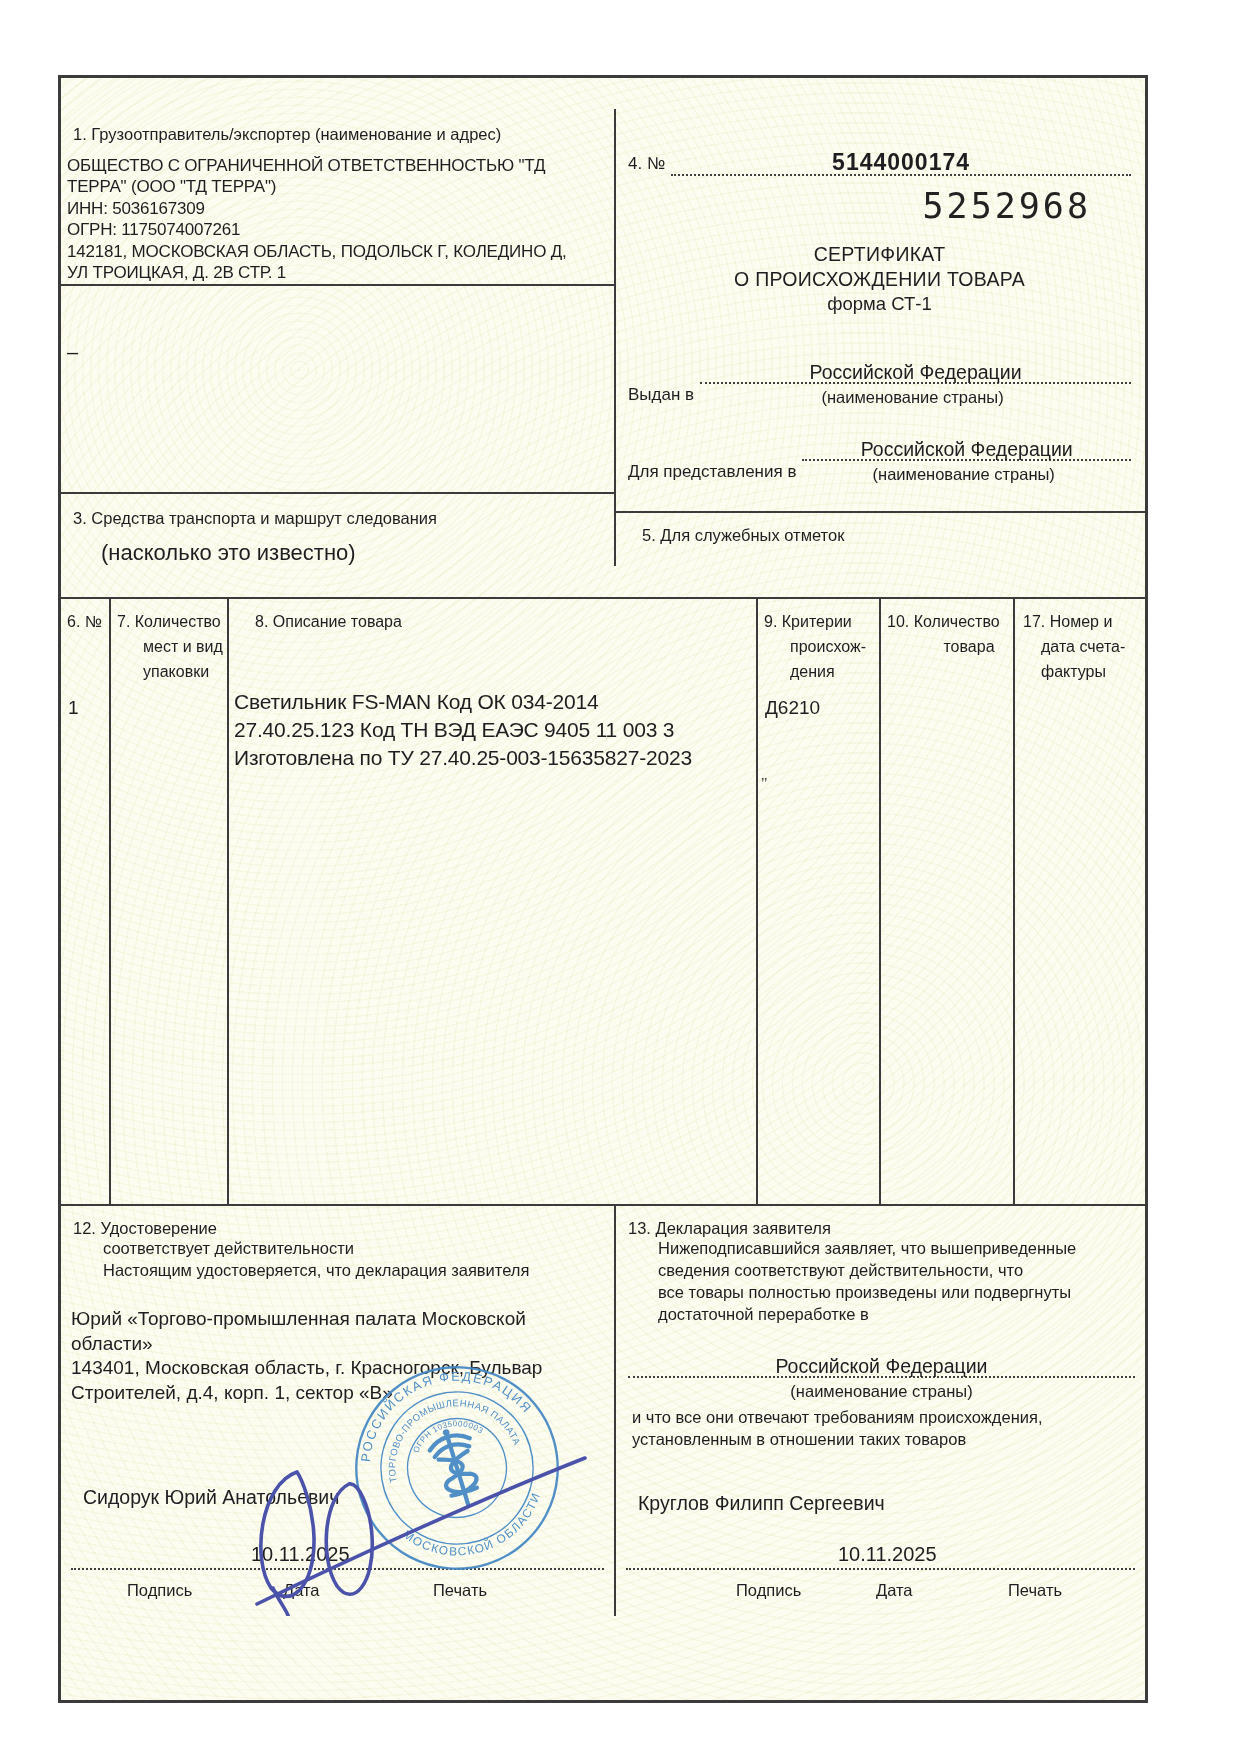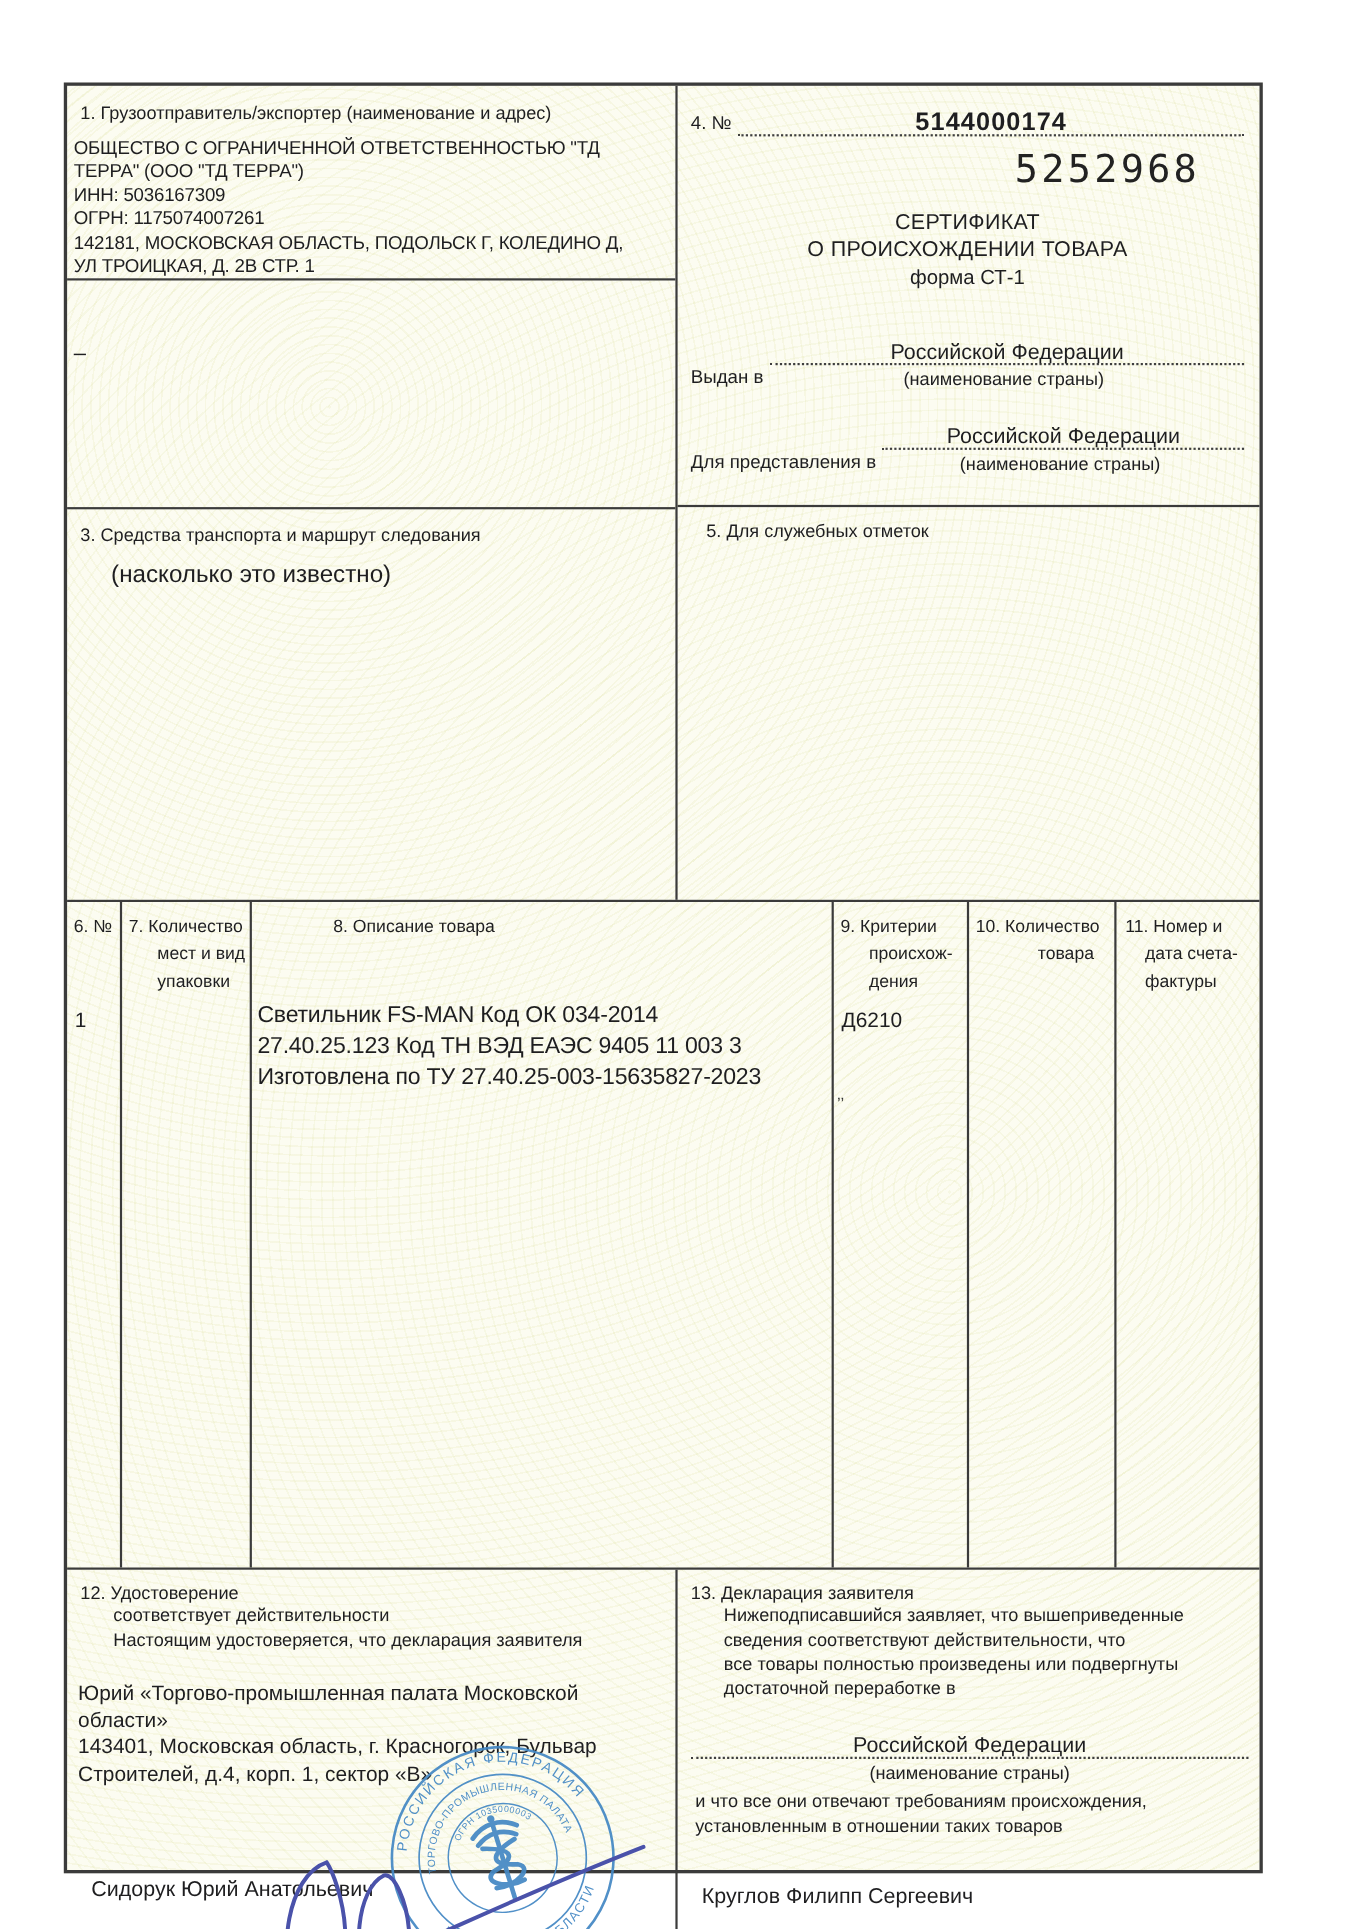--- a/index.html
+++ b/index.html
@@ -9,21 +9,21 @@
     -webkit-font-smoothing:antialiased;
   }
   .doc{
     position:absolute;left:58px;top:75px;width:1090px;height:1628px;
     border:3px solid #3b3b3b;box-sizing:border-box;
     background-color:#fcfcf1;
     background-image:
       repeating-radial-gradient(circle at 22% 18%, rgba(212,212,128,0.13) 0 1.5px, rgba(255,255,255,0) 1.5px 8px),
       repeating-radial-gradient(circle at 74% 62%, rgba(198,208,110,0.10) 0 1.5px, rgba(255,255,255,0) 1.5px 10px);
   }
-  .top{height:742px;display:flex;border-bottom:2px solid #3b3b3b;box-sizing:border-box;}
+  .top{height:521px;display:flex;border-bottom:2px solid #3b3b3b;box-sizing:border-box;align-items:center;}
   .left-col{width:555px;border-right:2px solid #3b3b3b;box-sizing:border-box;display:flex;flex-direction:column;}
   .right-col{flex:1;display:flex;flex-direction:column;}
   .box{box-sizing:border-box;}
   .box1{height:177px;border-bottom:2px solid #3b3b3b;padding:16px 8px 0 12px;overflow:hidden;}
   .box2{height:208px;border-bottom:2px solid #3b3b3b;padding:13px 8px 0 12px;}
   .box3{flex:1;padding:15px 8px 0 12px;}
   .box4{height:383px;border-bottom:2px solid #3b3b3b;padding:18px 14px 0 12px;}
   .box5{flex:1;padding:13px 10px 0 6px;}
   .box-label{font-size:16.5px;}
   .exp-lines{margin-top:11px;font-size:17px;line-height:1.26;margin-left:-6px;letter-spacing:-0.2px;}
@@ -46,21 +46,21 @@
   .pres{margin-top:26px;}
   .marks-label{padding-left:20px;}
   .marks-lines{margin-top:12px;font-size:19.5px;line-height:1.34;}
   
   .gtable{height:605px;display:flex;box-sizing:border-box;}
   .gcol{box-sizing:border-box;border-right:2px solid #3b3b3b;padding-top:11px;font-size:16px;line-height:1.55;}
   .gcol:last-child{border-right:none;}
   .c6{width:50px;}.c7{width:118px;}.c8{width:529px;}.c9{width:123px;}.c10{width:134px;}.c11{flex:1;}
   .h-first{padding-left:6px;white-space:nowrap;}
   .h-cont{padding-left:32px;white-space:nowrap;}
-  .c8 .h-first{padding-left:26px;margin-left:48px;}
+  .c8 .h-first{padding-left:26px;}
   .c10 .h-cont{padding-left:44px;text-align:center;}
   .c11 .h-first{padding-left:8px;}
   .c11 .h-cont{padding-left:26px;}
   .row-num{margin-top:58px;padding-left:7px;font-size:19px;}
   .row-desc{margin-top:53px;padding-left:5px;font-size:21px;line-height:1.33;letter-spacing:-0.2px;white-space:nowrap;}
   .row-crit{margin-top:9px;padding-left:7px;font-size:19px;}
   .row-mark{margin-top:48px;padding-left:3px;font-size:15px;color:#333;}
   
   .bottom{height:412px;display:flex;border-top:2px solid #3b3b3b;box-sizing:border-box;}
   .box12{width:555px;border-right:2px solid #3b3b3b;box-sizing:border-box;position:relative;padding:13px 8px 0 12px;overflow:hidden;}
@@ -171,21 +171,21 @@
       <div class="h-cont">происхож-</div>
       <div class="h-cont">дения</div>
       <div class="row-crit">Д6210</div>
       <div class="row-mark">’’</div>
     </div>
     <div class="gcol c10">
       <div class="h-first">10. Количество</div>
       <div class="h-cont">товара</div>
     </div>
     <div class="gcol c11">
-      <div class="h-first">11. Номер и</div>
+      <div class="h-first">17. Номер и</div>
       <div class="h-cont">дата счета-</div>
       <div class="h-cont">фактуры</div>
     </div>
   </div>
 
   <div class="bottom">
 
     <div class="box12">
       <div class="box-label">12. Удостоверение</div>
       <div class="stmt">

